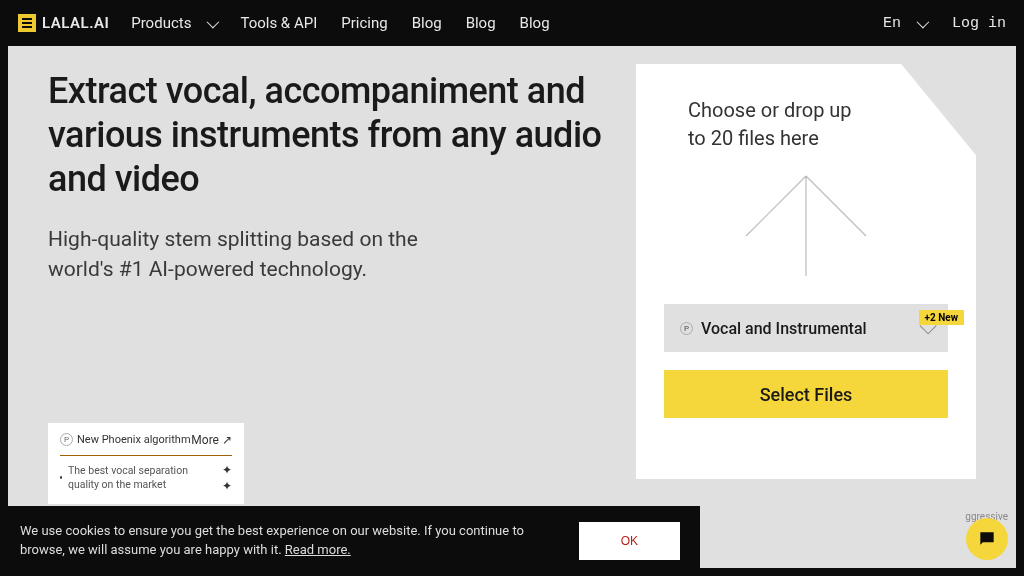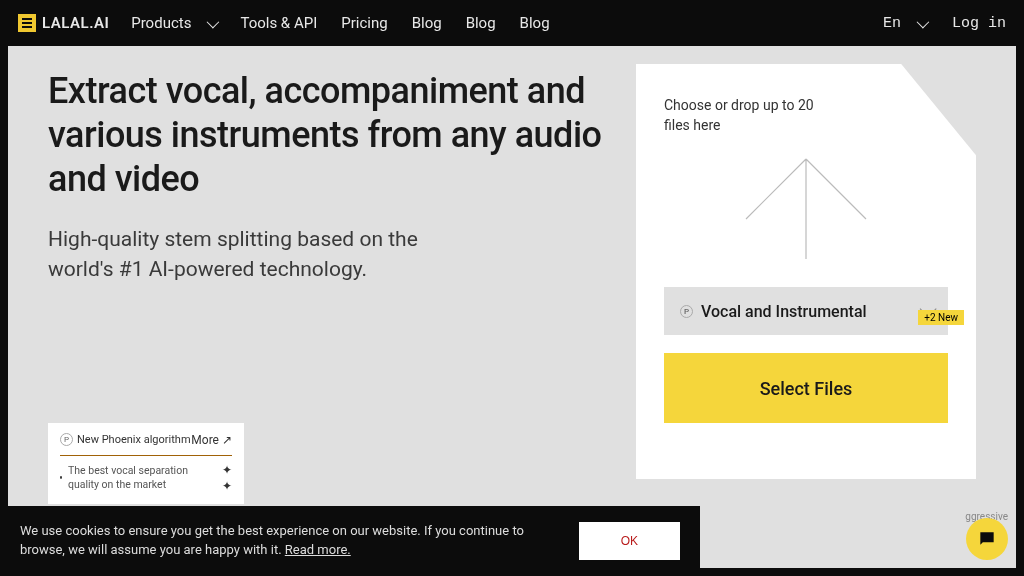--- a/index.html
+++ b/index.html
@@ -19,28 +19,28 @@
 .subheadline { font-size: 21px; line-height: 1.45; color: #3a3a3a; max-width: 380px; }
 .promo-card { background: #fff; width: 196px; padding: 10px 12px; position: absolute; bottom: 64px; left: 40px; font-size: 11px; }
 .promo-head { display: flex; justify-content: space-between; align-items: center; margin-bottom: 8px; }
 .promo-badge { display: flex; align-items: center; gap: 4px; color: #333; font-size: 11px; }
 .p-icon { width: 13px; height: 13px; border-radius: 50%; border: 1px solid #aaa; display: inline-flex; align-items: center; justify-content: center; font-size: 8px; color: #666; }
 .promo-more { color: #333; font-size: 12px; }
 .promo-body { display: flex; align-items: center; gap: 6px; color: #555; line-height: 1.35; font-size: 10.5px; border-top: 1px solid #a16207; padding-top: 6px; }
 .sparkles { font-size: 12px; color: #333; margin-left: auto; }
 .upload-area { width: 340px; position: relative; margin-top: -6px; }
 .file-shape { width: 340px; height: 415px; background: #fff; position: relative; clip-path: polygon(0 0, 78% 0, 100% 22%, 100% 100%, 0 100%); padding: 32px 28px 22px; }
-.drop-text { font-size: 14px; line-height: 1.4; color: #333; max-width: 170px; margin-bottom: 14px; }
+.drop-text { font-size: 20px; line-height: 1.4; color: #333; max-width: 170px; margin-bottom: 14px; margin-left: 24px; }
 .arrow-up { width: 140px; height: 110px; margin: 0 auto 28px; position: relative; }
 .arrow-up svg { width: 100%; height: 100%; }
-.new-badge { position: absolute; right: 12px; top: 246px; background: #f5d63b; color: #000; font-size: 10px; font-weight: 400; padding: 2px 6px; z-index: 2; }
+.new-badge { position: absolute; right: 12px; top: 246px; background: #f5d63b; color: #000; font-size: 10px; font-weight: 700; padding: 2px 6px; z-index: 2; }
 .dropdown { background: #e0e0e0; height: 48px; display: flex; align-items: center; padding: 0 16px; justify-content: space-between; cursor: pointer; margin-bottom: 18px; }
 .dropdown-label { display: flex; align-items: center; gap: 8px; font-size: 16px; color: #1a1a1a; font-weight: 500; }
 .dd-chevron { width: 12px; height: 12px; border-right: 1.5px solid #888; border-bottom: 1.5px solid #888; transform: rotate(45deg) translateY(-3px); }
-.select-btn { background: #f5d63b; height: 70px; display: flex; align-items: center; justify-content: center; font-size: 18px; font-weight: 500; color: #1a1a1a; cursor: pointer; }
+.select-btn { background: #f5d63b; height: 48px; display: flex; align-items: center; justify-content: center; font-size: 18px; font-weight: 500; color: #1a1a1a; cursor: pointer; }
 .aggressive { position: absolute; right: -32px; bottom: 46px; font-size: 10px; color: #888; }
 .cookie-bar { position: absolute; bottom: 0; left: 0; width: 700px; background: #0c0c0c; color: #ddd; padding: 16px 20px; display: flex; align-items: center; justify-content: space-between; font-size: 13px; z-index: 10; gap: 16px; }
 .cookie-text { line-height: 1.45; max-width: 520px; }
 .cookie-link { text-decoration: underline; cursor: pointer; }
 .cookie-btn { background: #fff; color: #b91c1c; padding: 12px 42px; font-size: 12px; cursor: pointer; border: none; font-weight: 500; }
 .chat-bubble { position: absolute; bottom: 16px; right: 16px; width: 42px; height: 42px; background: #f5d63b; border-radius: 50%; display: flex; align-items: center; justify-content: center; cursor: pointer; z-index: 10; }
 .chat-bubble svg { width: 20px; height: 20px; }
 .dot { width: 3px; height: 3px; background: #333; border-radius: 50%; display: inline-block; }
 </style>
 </head>

